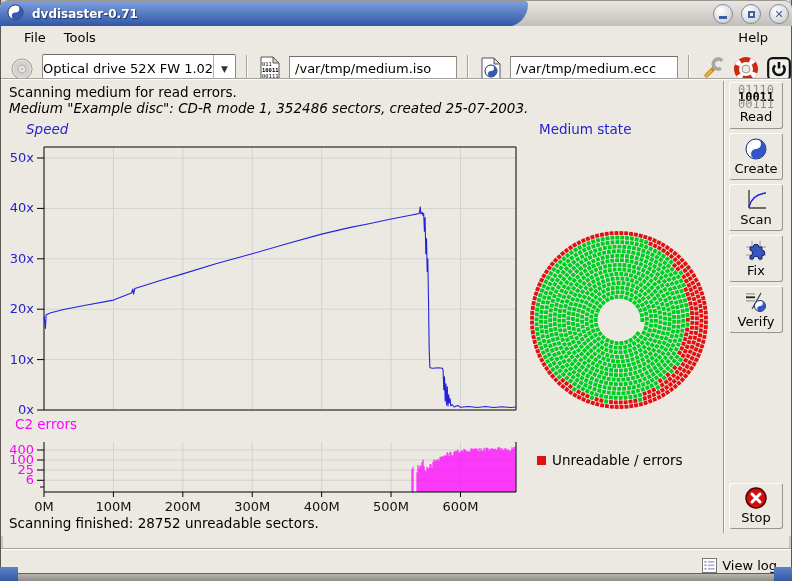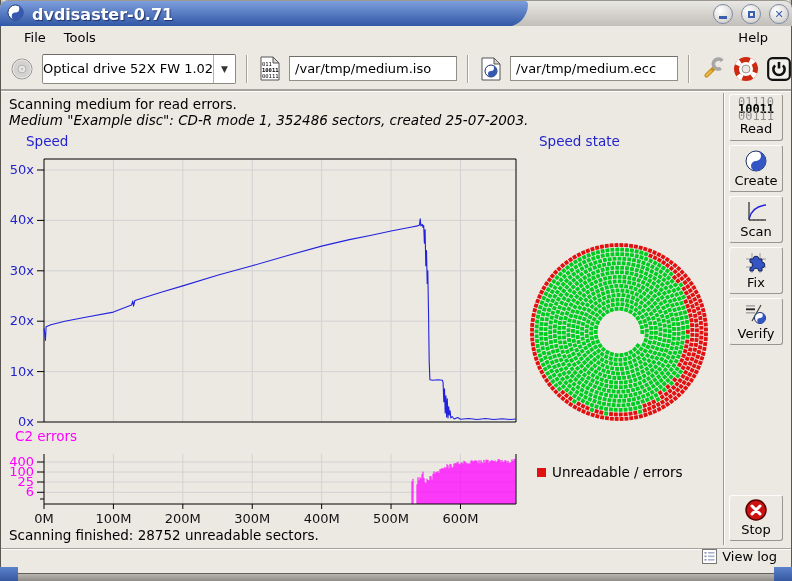--- a/index.html
+++ b/index.html
@@ -12,21 +12,21 @@
                 inset 3px 0 0 #c9c6c0, inset -3px 0 0 #c9c6c0;
   }
   
   .titlebar{position:absolute;left:0;top:0;width:792px;height:26px;
     background:linear-gradient(#e9e7e3,#c2bfba);
     border-radius:8px 8px 0 0;border-top:1px solid #9a978f;}
   .titlebar .tab{position:absolute;left:0;top:0;width:528px;height:26px;
     background:linear-gradient(var(--titlebar_blue_top,#7e9fdd),var(--titlebar_blue_bottom,#2e55a4));
     border-radius:8px 4px 26px 0 / 8px 4px 26px 0;
     display:flex;align-items:center;padding-left:7px;gap:8px;}
-  .title-text{color:#fff;font-weight:bold;font-size:16px;text-shadow:1px 1px 1px rgba(0,0,40,.55);}
+  .title-text{color:#fff;font-weight:bold;font-size:12px;text-shadow:1px 1px 1px rgba(0,0,40,.55);}
   .win-buttons{position:absolute;right:3px;top:3px;display:flex;gap:8px;}
   .win-btn{width:20px;height:20px;border-radius:50%;
     background:radial-gradient(circle at 35% 30%,#ffffff,#c7c5c0);
     border:1px solid #7d8aa6;display:flex;align-items:center;justify-content:center;
     color:#3a5fae;font-weight:bold;font-size:11px;line-height:1;}
   .win-btn .box{width:7px;height:7px;border:2px solid #3a5fae;}
   .win-btn .dash{width:8px;height:3px;background:#3a5fae;margin-top:6px;}
   
   .menubar{position:absolute;left:1px;top:26px;width:790px;height:22px;
     display:flex;align-items:center;padding:0 14px;background:var(--chrome_bg,#ece9e3);}
@@ -39,47 +39,47 @@
   .tb-sep{width:2px;height:28px;border-left:1px solid #a5a29c;border-right:1px solid #fdfcfa;margin:0 3px;}
   .icon-flat{display:flex;align-items:center;justify-content:center;width:28px;height:30px;}
   .combo{display:flex;align-items:center;width:200px;height:30px;background:#fff;
     border:1px solid #8d8a84;border-top-color:#6f6c66;border-radius:2px;}
   .combo .combo-text{flex:1;padding:0 0;white-space:nowrap;overflow:hidden;}
   .combo .combo-arrow{width:22px;height:100%;display:flex;align-items:center;justify-content:center;
     border-left:1px solid #b5b2ac;color:#333;font-size:9px;}
   .entry{width:168px;height:25px;background:#fff;border:1px solid #928f89;border-top-color:#716e68;
     padding:2px 5px;font:13px "DejaVu Sans","Liberation Sans",sans-serif;color:#000;}
   
-  .main{position:absolute;left:1px;top:90px;width:790px;height:458px;background:var(--chrome_bg,#ece9e3);
+  .main{position:absolute;left:1px;top:78px;width:790px;height:458px;background:var(--chrome_bg,#ece9e3);
     border-top:1px solid #a5a29c;box-shadow:inset 0 1px 0 #fdfcfa;}
   .status1{position:absolute;left:8px;top:5px;font-size:13.5px;}
   .status2{position:absolute;left:8px;top:21px;font-size:13.5px;font-style:italic;}
   .chart-label{position:absolute;font-size:13.5px;color:var(--accent_blue,#2323cc);}
-  #speed-label{left:25px;top:42px;}
+  #speed-label{left:25px;top:42px;font-style:italic;}
   #medium-label{left:538px;top:42px;}
   #c2-label{left:14px;top:337px;color:var(--magenta,#ff00ff);}
   #plot{position:absolute;left:0;top:0;pointer-events:none;}
   .legend-item{position:absolute;left:536px;display:flex;align-items:center;gap:6px;font-size:13.5px;}
   .legend-sq{width:9px;height:9px;display:inline-block;}
   .vsep{position:absolute;left:722px;top:2px;height:452px;width:2px;
     border-left:1px solid #9c9994;border-right:1px solid #fdfcfa;}
   .bottom-status{position:absolute;left:8px;top:436px;font-size:13.5px;}
   
   .side-btn{position:absolute;left:728px;width:54px;height:47px;
     background:var(--chrome_bg,#ece9e3);
     border:1px solid #989590;border-top-color:#fdfcfa;border-left-color:#fdfcfa;
     border-radius:3px;display:flex;flex-direction:column;align-items:center;justify-content:center;
     gap:1px;font-size:13px;padding:2px;}
   .bin-lines{font-family:"DejaVu Sans Mono","Liberation Mono",monospace;font-size:12px;line-height:7px;
     color:#8f8f8f;text-align:center;}
   .bin-lines .mid{color:#000;font-weight:bold;}
   
   .footer{position:absolute;left:1px;top:548px;width:790px;height:25px;background:var(--chrome_bg,#ece9e3);
     border-top:1px solid #a5a29c;box-shadow:inset 0 1px 0 #fdfcfa;
-    display:flex;align-items:flex-start;justify-content:flex-end;padding-right:14px;gap:5px;}
+    display:flex;align-items:flex-end;justify-content:flex-end;padding-right:14px;gap:5px;}
   .bottom-frame{position:absolute;left:0;top:573px;width:792px;height:8px;
     background:linear-gradient(#b9b6b1,#8f8c87);border-top:1px solid #63605b;}
   .grip{position:absolute;bottom:0;width:18px;height:14px;background:linear-gradient(#5c83cc,#35579f);}
   .grip.left{left:0;}  .grip.right{right:0;}
 </style>
 </head>
 <body>
 
 <div class="window">
 
@@ -172,21 +172,21 @@
         <line x1="12" y1="5.5" x2="12" y2="11.5" stroke="#111" stroke-width="2.4"></line>
       </svg>
     </span>
   </div>
 
   <div class="main">
     <div class="status1">Scanning medium for read errors.</div>
     <div class="status2">Medium "Example disc": CD-R mode 1, 352486 sectors, created 25-07-2003.</div>
 
     <div class="chart-label" id="speed-label">Speed</div>
-    <div class="chart-label" id="medium-label">Speed state</div>
+    <div class="chart-label" id="medium-label">Medium state</div>
     <div class="chart-label" id="c2-label">C2 errors</div>
 
     <svg id="plot" width="790" height="458" viewBox="0 90 790 458">
         <line x1="43" y1="370.6" x2="515" y2="370.6" stroke="#d2d2d2" stroke-width="1"></line>
         <line x1="43" y1="320.2" x2="515" y2="320.2" stroke="#d2d2d2" stroke-width="1"></line>
         <line x1="43" y1="269.8" x2="515" y2="269.8" stroke="#d2d2d2" stroke-width="1"></line>
         <line x1="43" y1="219.4" x2="515" y2="219.4" stroke="#d2d2d2" stroke-width="1"></line>
         <line x1="43" y1="169" x2="515" y2="169" stroke="#d2d2d2" stroke-width="1"></line>
         <line x1="43" y1="461" x2="515" y2="461" stroke="#d2d2d2" stroke-width="1"></line>
         <line x1="43" y1="471" x2="515" y2="471" stroke="#d2d2d2" stroke-width="1"></line>

